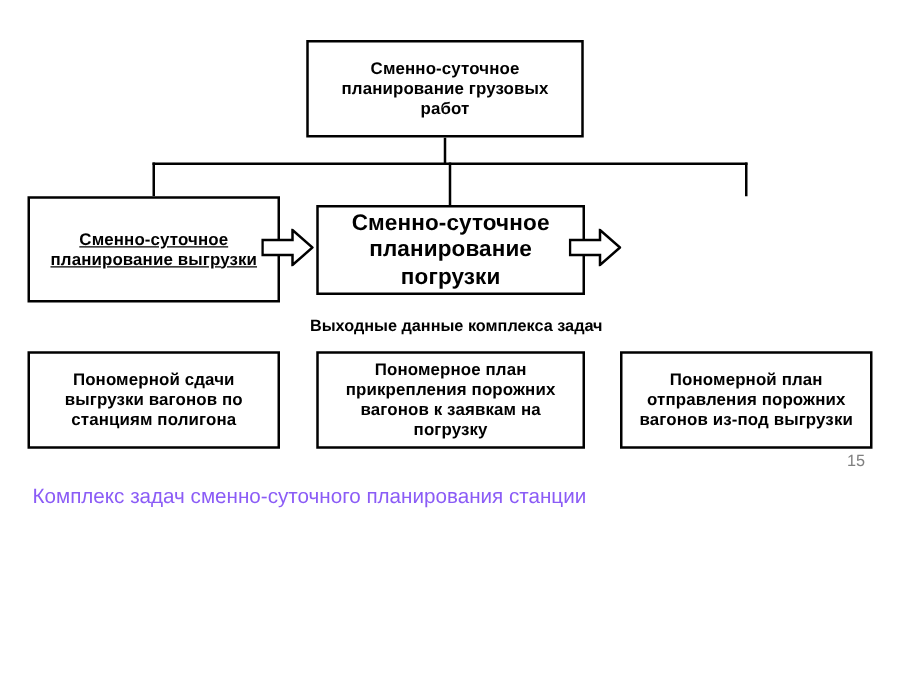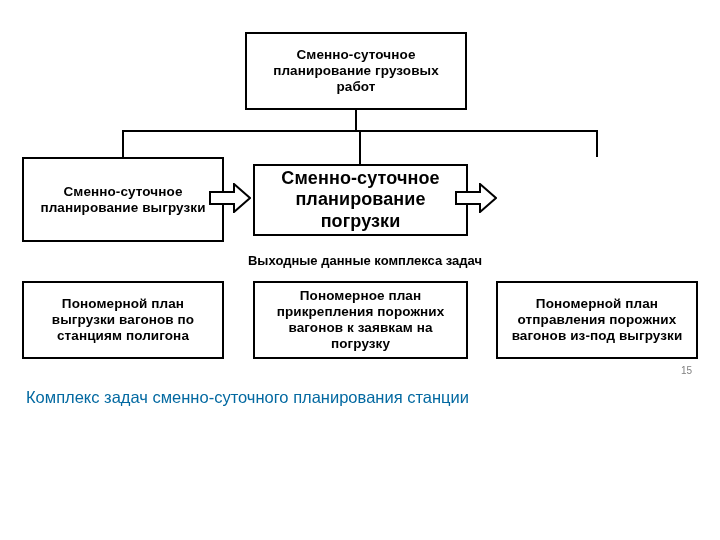--- a/index.html
+++ b/index.html
@@ -49,20 +49,21 @@
   }
 
   
   #box-unload {
     left: 22px;
     top: 157px;
     width: 202px;
     height: 85px;
     font-size: 13.5px;
     padding: 2px 6px;
+    text-decoration: underline;
   }
   #box-load {
     left: 253px;
     top: 164px;
     width: 215px;
     height: 72px;
     font-size: 18px;
     padding: 2px 6px;
   }
   #box-empty {
@@ -159,29 +160,29 @@
   }
 
   
   #main-title {
     position: absolute;
     left: 26px;
     top: 388px;
     width: 672px;
     font-size: 16.5px;
     text-align: left;
-    color: #0369a1;
+    color: #8b5cf6;
   }
 
   
   #page-number {
     position: absolute;
     right: 28px;
     bottom: 20px;
-    font-size: 10px;
+    font-size: 13px;
     color: #808080;
   }
 </style>
 </head>
 <body>
 
 <div id="slide">
 
   <div class="line" id="vline-top"></div>
   <div class="line" id="hline-top"></div>
@@ -210,21 +211,21 @@
   <div class="block-arrow" id="arrow-2">
     <svg width="42" height="30" viewBox="0 0 42 30">
       <polygon points="1,9 25,9 25,1 41,15 25,29 25,21 1,21" fill="#ffffff" stroke="#000000" stroke-width="2" stroke-linejoin="miter"></polygon>
     </svg>
   </div>
 
 
   <div id="mid-caption">Выходные данные комплекса задач</div>
 
   <div class="box" id="box-b1">
-    <span>Пономерной план выгрузки вагонов по станциям полигона</span>
+    <span>Пономерной сдачи выгрузки вагонов по станциям полигона</span>
   </div>
   <div class="box" id="box-b2">
     <span>Пономерное план прикрепления порожних вагонов к заявкам на погрузку</span>
   </div>
   <div class="box" id="box-b3">
     <span>Пономерной план отправления порожних вагонов  из-под выгрузки</span>
   </div>
 
   <div id="main-title">Комплекс задач сменно-суточного планирования станции</div>
 

